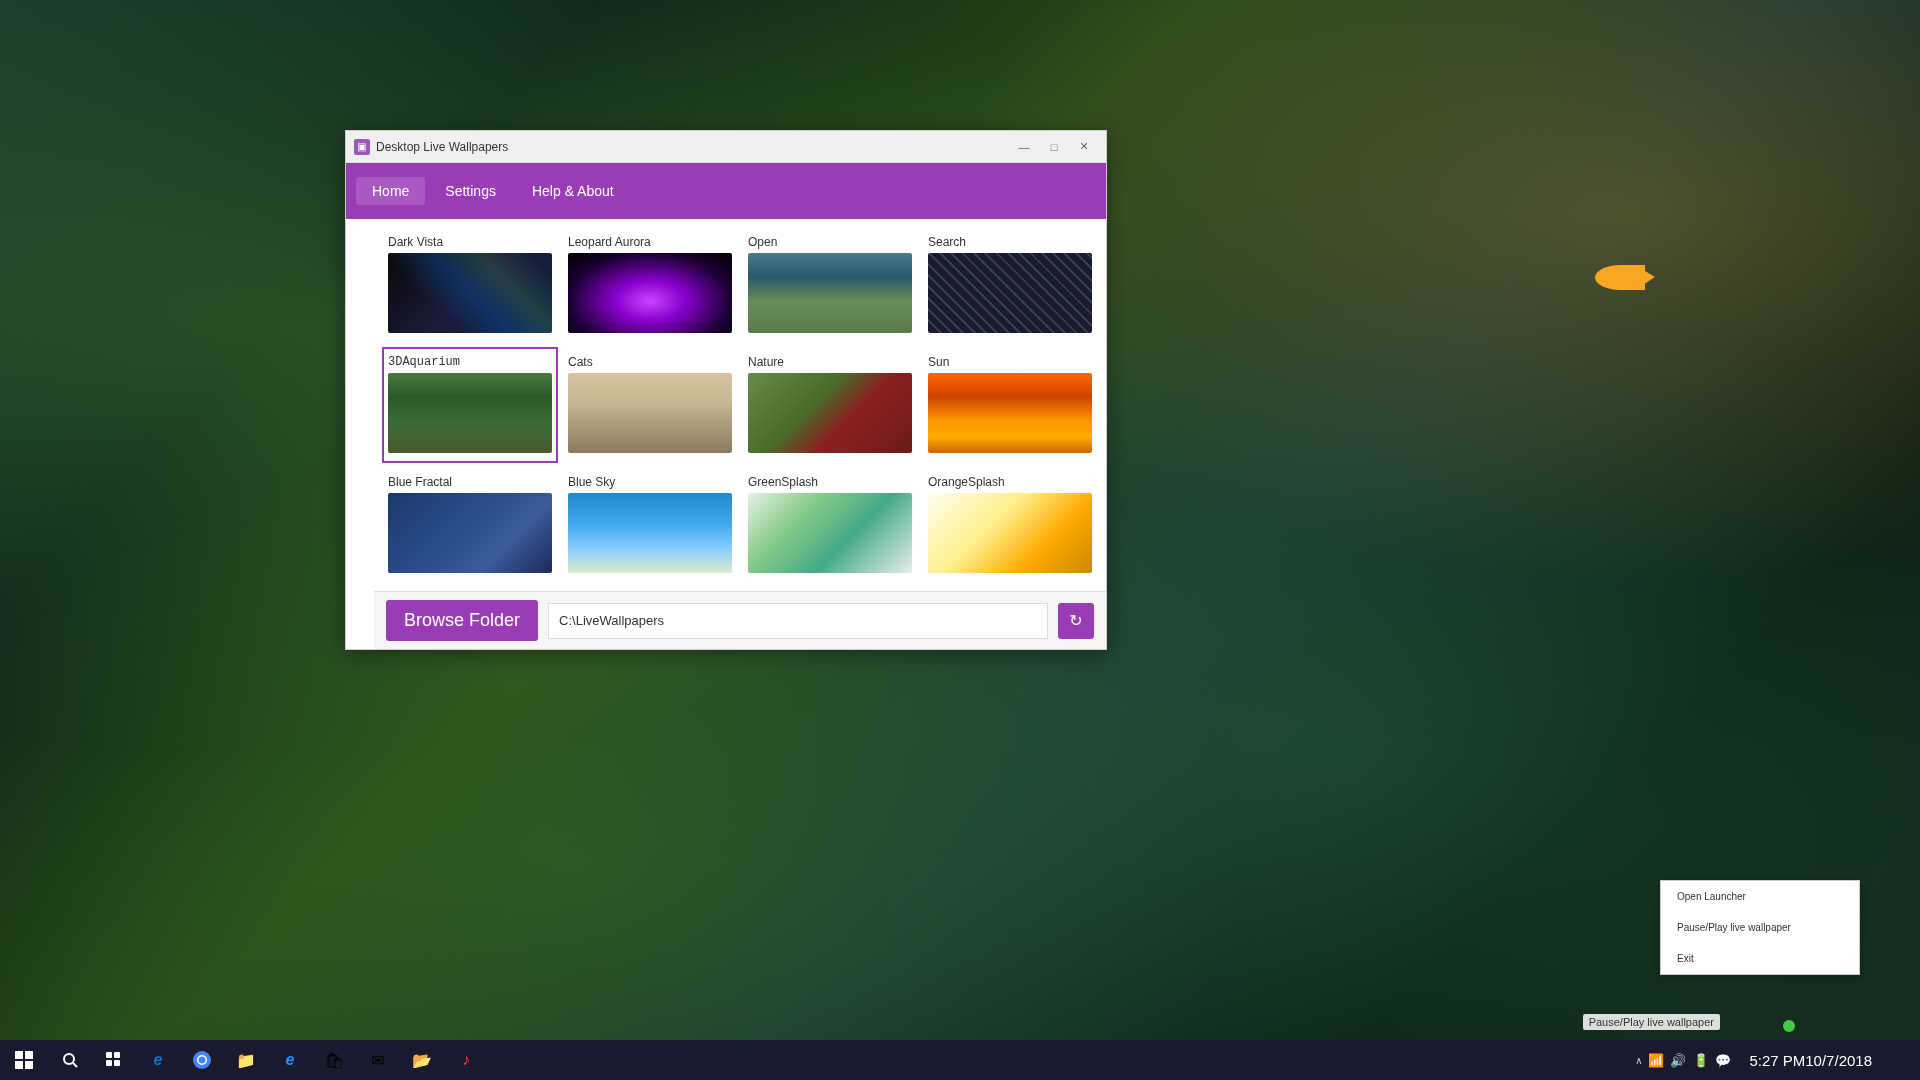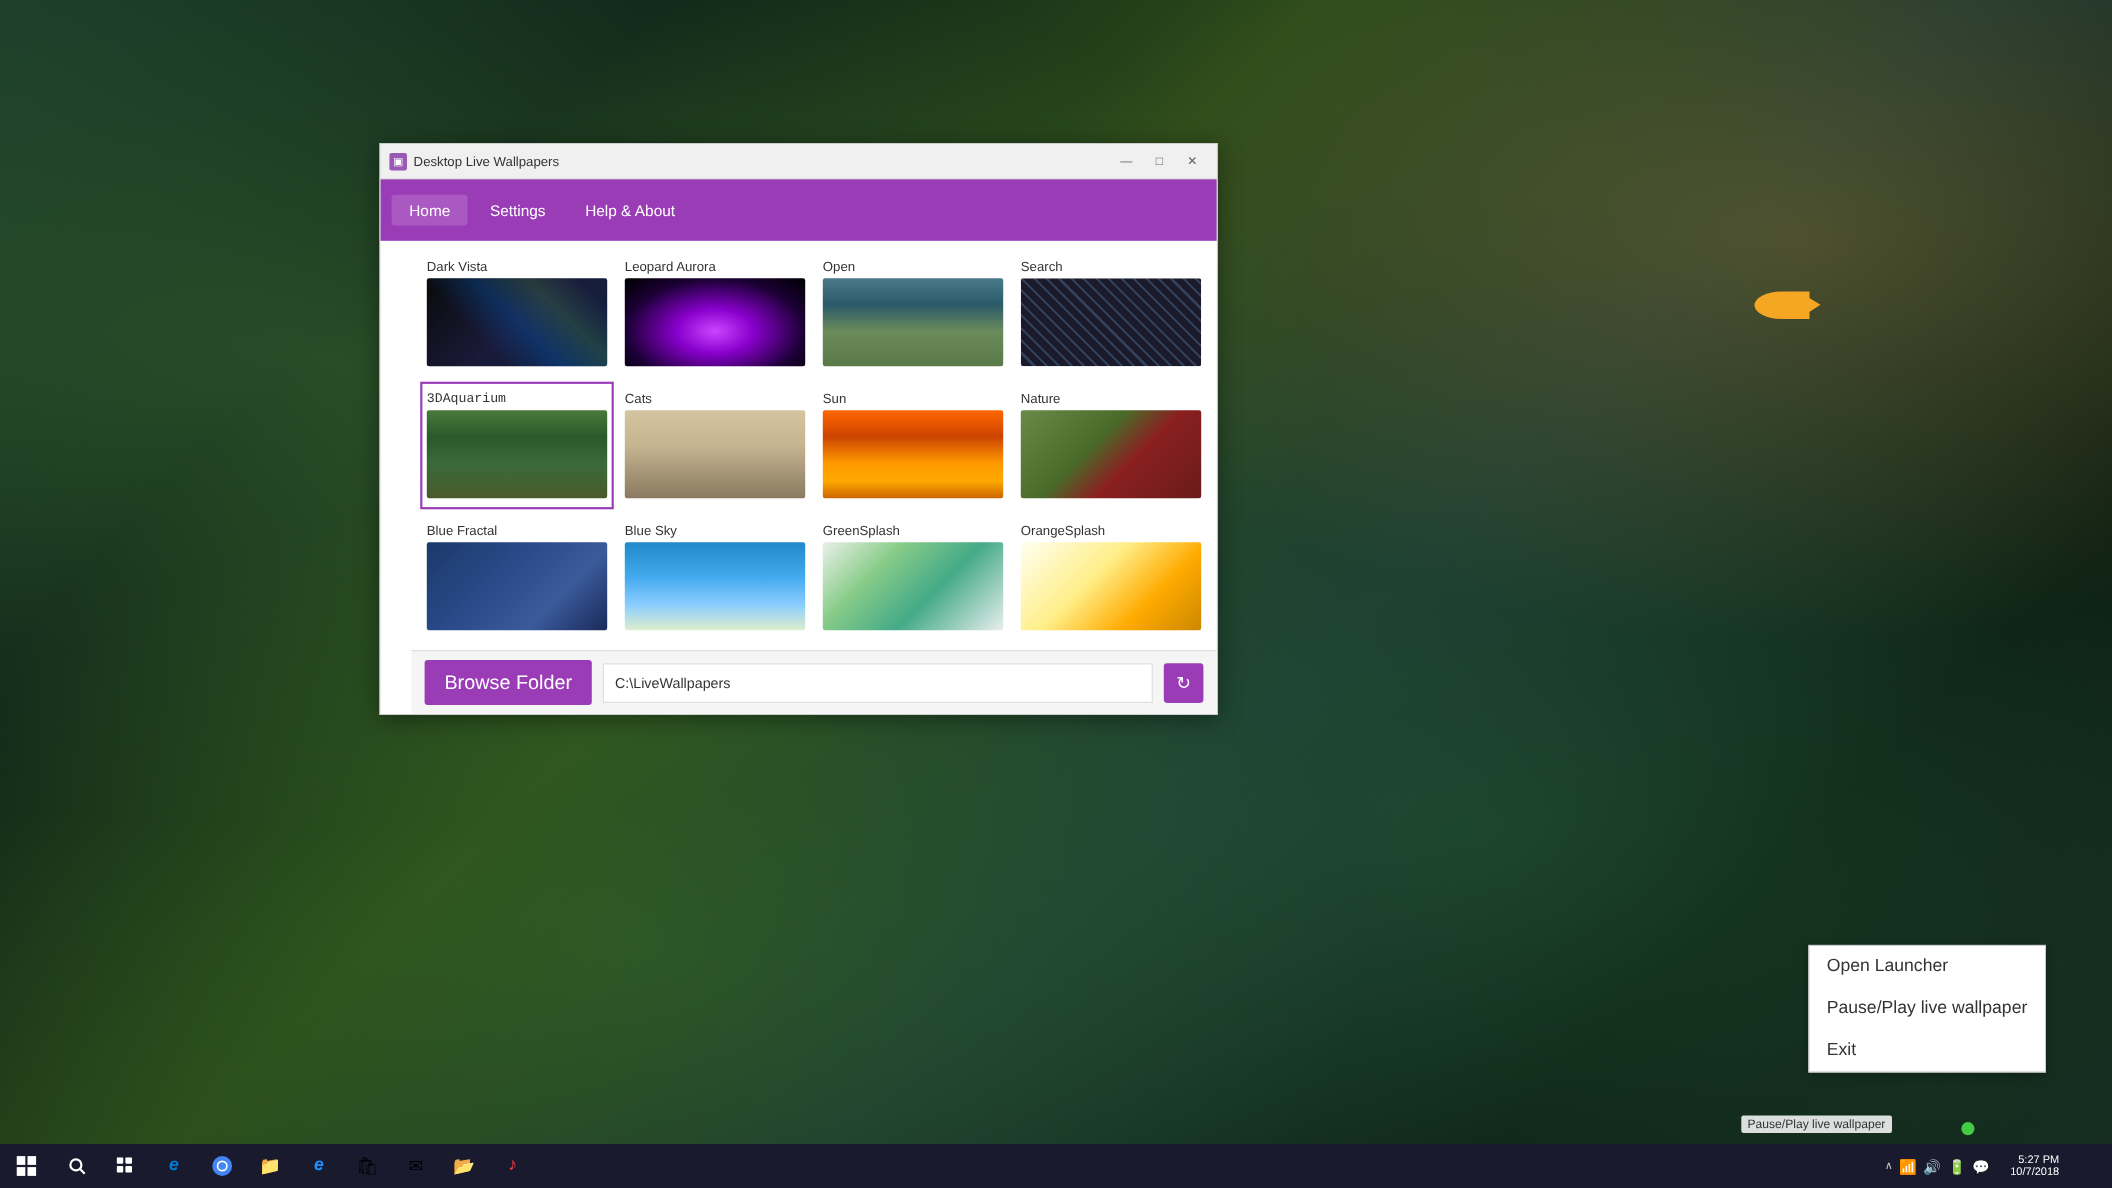--- a/index.html
+++ b/index.html
@@ -92,23 +92,23 @@
       display: flex;
       align-items: center;
       gap: 4px;
       padding-right: 8px;
       color: white;
       font-size: 11px;
     }
 
     #taskbar-time {
       display: flex;
-      flex-direction: column;
+      flex-direction: row;
       align-items: flex-end;
-      font-size: 10px;
+      font-size: 15px;
       color: white;
       padding: 0 8px;
       cursor: pointer;
       justify-content: center;
     }
 
     #taskbar-icons {
       display: flex;
       align-items: center;
       gap: 6px;
@@ -348,21 +348,21 @@
     
     #context-menu {
       position: absolute;
       right: 60px;
       bottom: 105px;
       background: white;
       border: 1px solid #ccc;
       box-shadow: 0 2px 8px rgba(0,0,0,0.3);
       z-index: 200;
       min-width: 200px;
-      font-size: 16px;
+      font-size: 10px;
     }
 
     .context-item {
       padding: 10px 16px;
       cursor: pointer;
       color: #333;
     }
 
     
     #tray-icon {
@@ -429,26 +429,26 @@
 
       <div class="wallpaper-item selected">
         <span class="wallpaper-label">3DAquarium</span>
         <div class="wallpaper-thumb thumb-3daquarium"></div>
       </div>
       <div class="wallpaper-item">
         <span class="wallpaper-label">Cats</span>
         <div class="wallpaper-thumb thumb-cats"></div>
       </div>
       <div class="wallpaper-item">
+        <span class="wallpaper-label">Nature</span>
+        <div class="wallpaper-thumb thumb-nature"></div>
+      </div>
+      <div class="wallpaper-item">
         <span class="wallpaper-label">Sun</span>
         <div class="wallpaper-thumb thumb-sun"></div>
-      </div>
-      <div class="wallpaper-item">
-        <span class="wallpaper-label">Nature</span>
-        <div class="wallpaper-thumb thumb-nature"></div>
       </div>
 
       <div class="wallpaper-item">
         <span class="wallpaper-label">Blue Fractal</span>
         <div class="wallpaper-thumb thumb-blue-fractal"></div>
       </div>
       <div class="wallpaper-item">
         <span class="wallpaper-label">Blue Sky</span>
         <div class="wallpaper-thumb thumb-blue-sky"></div>
       </div>

